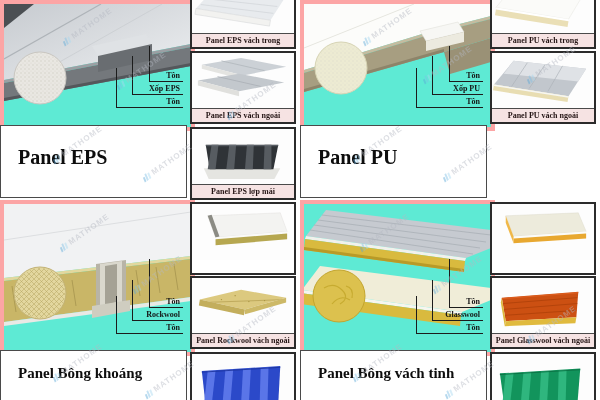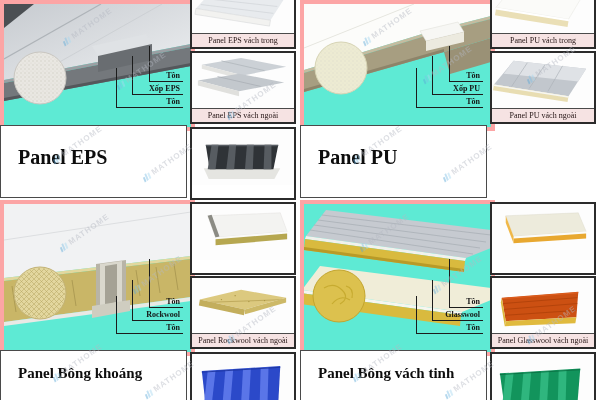--- a/index.html
+++ b/index.html
@@ -14,21 +14,21 @@
   .q-title.small{font-size:15px;top:14px;}
   .layer-lbl{position:absolute;right:8px;height:11px;line-height:10px;border-bottom:1px solid #1c1c1c;
              font-weight:700;font-size:8px;color:#141414;text-align:right;padding-right:3px;
              box-sizing:border-box;white-space:nowrap;}
   .thumb{position:absolute;left:190px;width:106px;height:73px;border:2px solid #2b2b2b;background:#fff;
          box-sizing:border-box;}
   .thumb-img{position:absolute;left:0;top:0;right:0;bottom:13px;background:#fdfdfd;overflow:hidden;}
   .thumb-img svg{width:100%;height:100%;display:block;}
   .thumb-img.full{bottom:0;}
   .thumb-cap{position:absolute;left:0;right:0;bottom:0;height:13px;background:#f6e3e3;border-top:1px solid #4a4a4a;
-             font-weight:400;font-size:8px;line-height:13px;text-align:center;color:#241414;white-space:nowrap;overflow:hidden;}
+             font-weight:700;font-size:8px;line-height:13px;text-align:center;color:#241414;white-space:nowrap;overflow:hidden;}
   .wm{position:absolute;display:flex;align-items:center;transform:rotate(-35deg);opacity:.45;pointer-events:none;z-index:40;}
   .wm-bars{display:inline-flex;align-items:flex-end;margin-right:2px;}
   .wm-bars i{display:inline-block;width:2px;background:#86c8ea;margin-right:1px;transform:skewX(-12deg);}
   .wm-bars i:nth-child(1){height:5px;background:#5aa8d8;}
   .wm-bars i:nth-child(2){height:7px;background:#7fc0e6;}
   .wm-bars i:nth-child(3){height:6px;background:#a8d8f0;}
   .wm-text{font-family:"Liberation Sans",sans-serif;font-weight:700;font-size:8px;letter-spacing:1px;color:#b4b8c2;}
 </style>
 </head>
 <body>
@@ -105,20 +105,21 @@
         <svg viewBox="0 0 104 57" preserveAspectRatio="none">
           <polygon points="12,40 90,40 84,51 17,51" fill="#e5e5e1"></polygon>
           <polygon points="14,16 88,16 83,41 18,41" fill="#2f3337"></polygon>
           <polygon points="20,16 27,16 24,41 16,41" fill="#575c61"></polygon>
           <polygon points="38,16 45,16 43,41 35,41" fill="#575c61"></polygon>
           <polygon points="56,16 63,16 62,41 54,41" fill="#575c61"></polygon>
           <polygon points="74,16 81,16 81,41 73,41" fill="#575c61"></polygon>
           <line x1="14" y1="17" x2="88" y2="17" stroke="#6e747a" stroke-width="0.8"></line>
         </svg>
       </div>
+      <div class="thumb-cap">Panel EPS lợp mái</div>
     </div>
     <div class="wm" style="left:58px;top:22px">
         <span class="wm-bars">
           <i></i>
           <i></i>
           <i></i>
         </span>
         <span class="wm-text">MATHOME</span>
       </div>
     <div class="wm" style="left:112px;top:66px">

